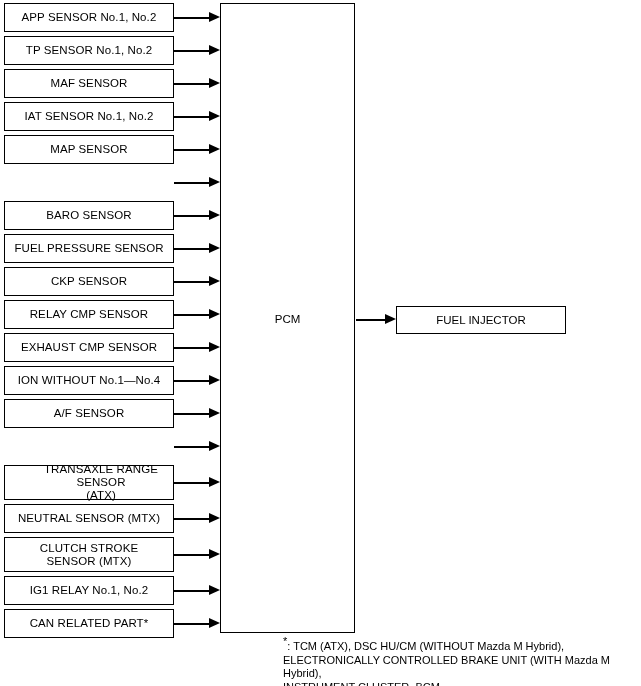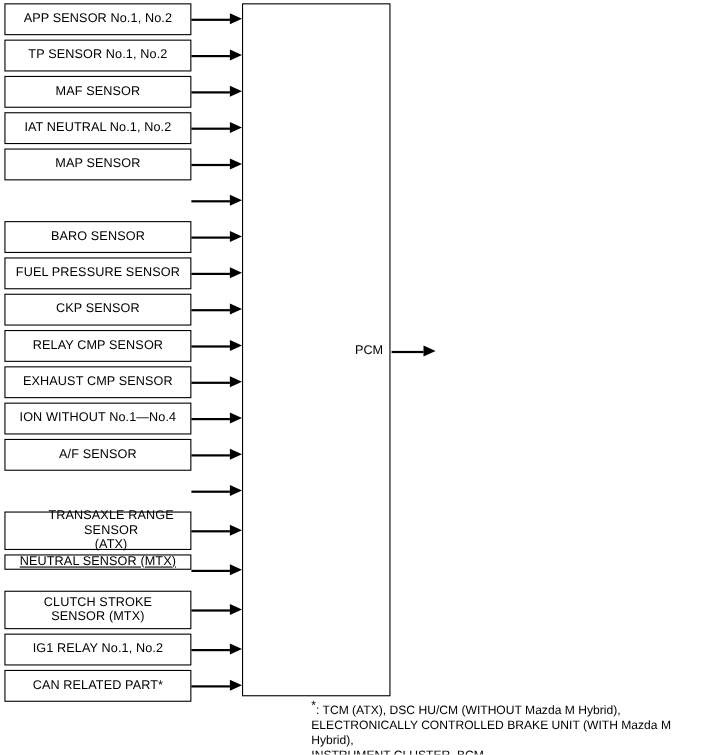--- a/index.html
+++ b/index.html
@@ -38,21 +38,20 @@
     border:1.5px solid #000000;
     background:#ffffff;
   }
   #pcm-label{
     position:absolute;
     left:220px;top:312px;
     width:135px;
     text-align:center;
     font-size:11.5px;
     line-height:14px;
-    margin-left:48px;
   }
 
   
   #injector-box{
     position:absolute;
     left:396px;top:306px;
     width:170px;height:28px;
     box-sizing:border-box;
     border:1.5px solid #000000;
     background:#ffffff;
@@ -89,20 +88,23 @@
   #footnote .fn-body{display:inline;}
 </style>
 </head>
 <body>
 
 <div id="diagram">
 
   <div id="pcm-box"></div>
   <div id="pcm-label">PCM</div>
 
+  <div id="injector-box">
+    <span>FUEL INJECTOR</span>
+  </div>
 
   <div class="arrow" style="left:356px;top:314px;width:40px;">
     <div class="shaft" style="width:29px;"></div>
     <div class="head" style="left:29px;"></div>
   </div>
 
 <div class="sensor-box" style="top: 3px; height: 29px;">
       <span class="label">APP SENSOR No.1, No.2</span>
     </div>
     <div class="arrow" style="left: 174px; top: 12px; width: 46px;">
@@ -117,21 +119,21 @@
       <div class="head" style="left: 35px;"></div>
     </div>
     <div class="sensor-box" style="top: 69px; height: 29px;">
       <span class="label">MAF SENSOR</span>
     </div>
     <div class="arrow" style="left: 174px; top: 78px; width: 46px;">
       <div class="shaft" style="width: 35px;"></div>
       <div class="head" style="left: 35px;"></div>
     </div>
     <div class="sensor-box" style="top: 102px; height: 29px;">
-      <span class="label">IAT NEUTRAL No.1, No.2</span>
+      <span class="label">IAT SENSOR No.1, No.2</span>
     </div>
     <div class="arrow" style="left: 174px; top: 111px; width: 46px;">
       <div class="shaft" style="width: 35px;"></div>
       <div class="head" style="left: 35px;"></div>
     </div>
     <div class="sensor-box" style="top: 135px; height: 29px;">
       <span class="label">MAP SENSOR</span>
     </div>
     <div class="arrow" style="left: 174px; top: 144px; width: 46px;">
       <div class="shaft" style="width: 35px;"></div>
@@ -194,21 +196,21 @@
       <div class="shaft" style="width: 35px;"></div>
       <div class="head" style="left: 35px;"></div>
     </div>
     <div class="sensor-box" style="top: 465px; height: 35px; padding-left: 24px;">
       <span class="label">TRANSAXLE RANGE SENSOR<br>(ATX)</span>
     </div>
     <div class="arrow" style="left: 174px; top: 477px; width: 46px;">
       <div class="shaft" style="width: 35px;"></div>
       <div class="head" style="left: 35px;"></div>
     </div>
-    <div class="sensor-box" style="top: 504px; height: 14px; text-decoration: underline;">
+    <div class="sensor-box" style="top: 504px; height: 29px;">
       <span class="label">NEUTRAL SENSOR (MTX)</span>
     </div>
     <div class="arrow" style="left: 174px; top: 513px; width: 46px;">
       <div class="shaft" style="width: 35px;"></div>
       <div class="head" style="left: 35px;"></div>
     </div>
     <div class="sensor-box" style="top: 537px; height: 35px;">
       <span class="label">CLUTCH STROKE<br>SENSOR (MTX)</span>
     </div>
     <div class="arrow" style="left: 174px; top: 549px; width: 46px;">

